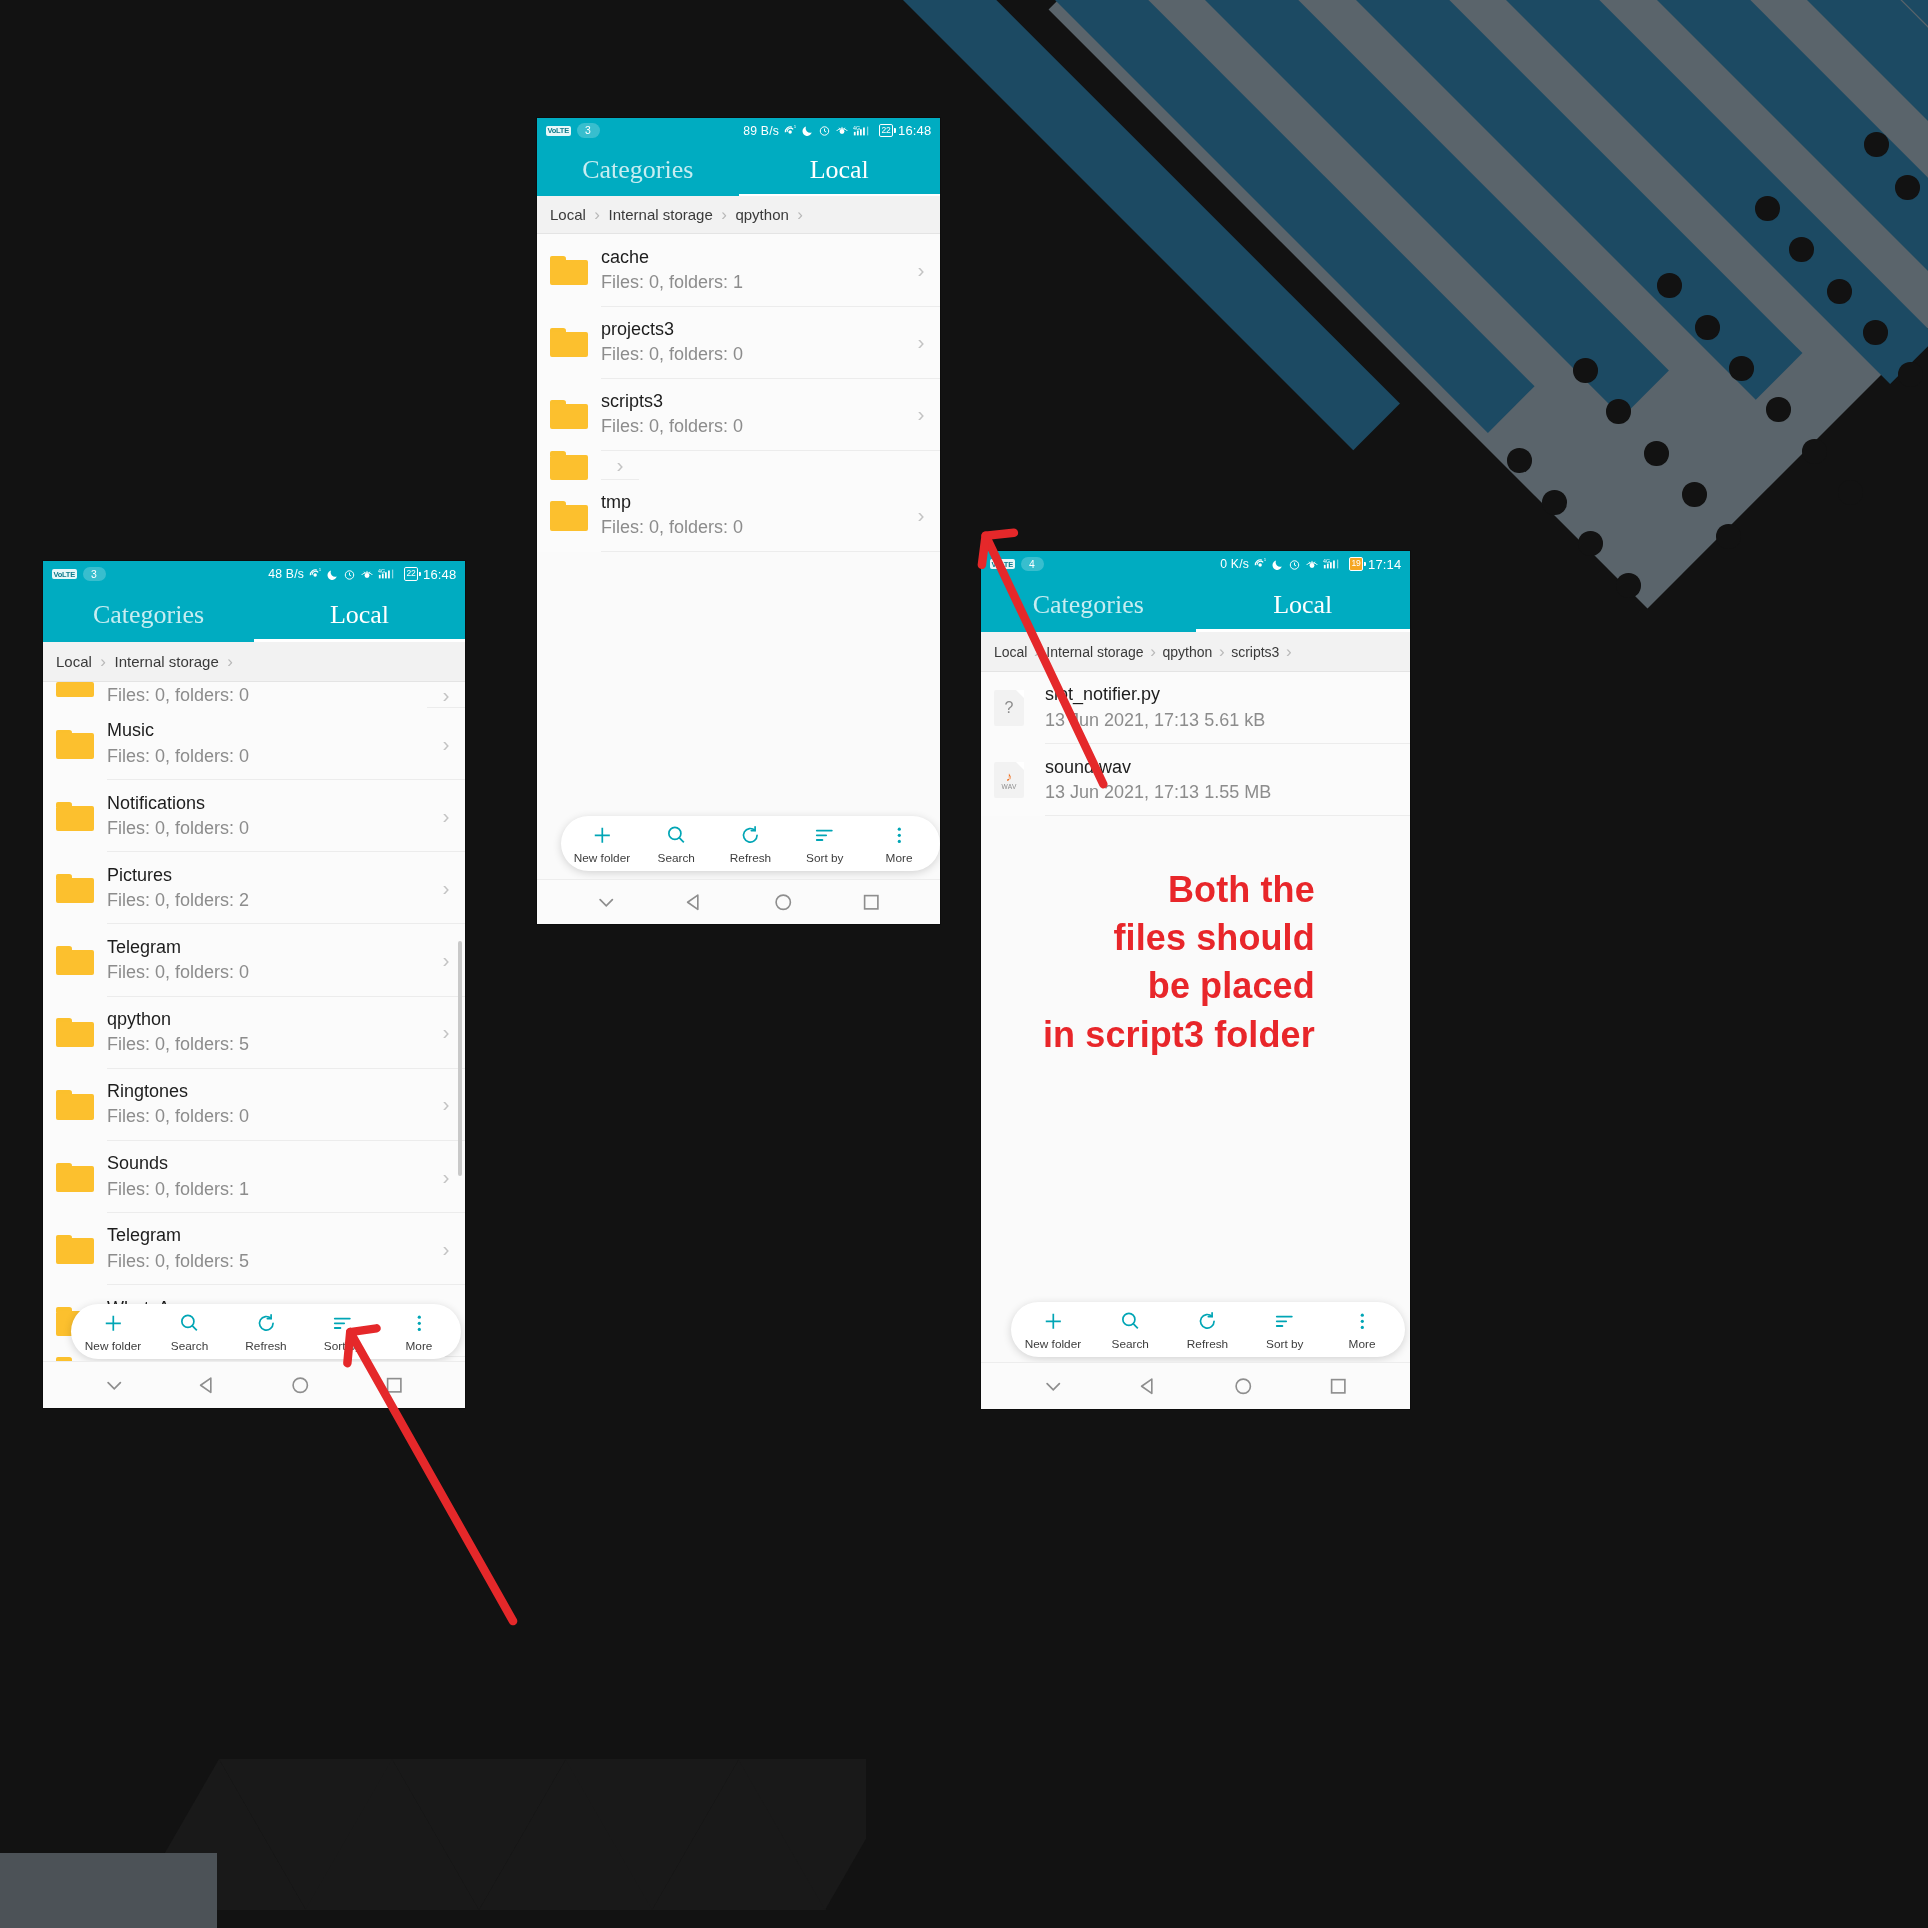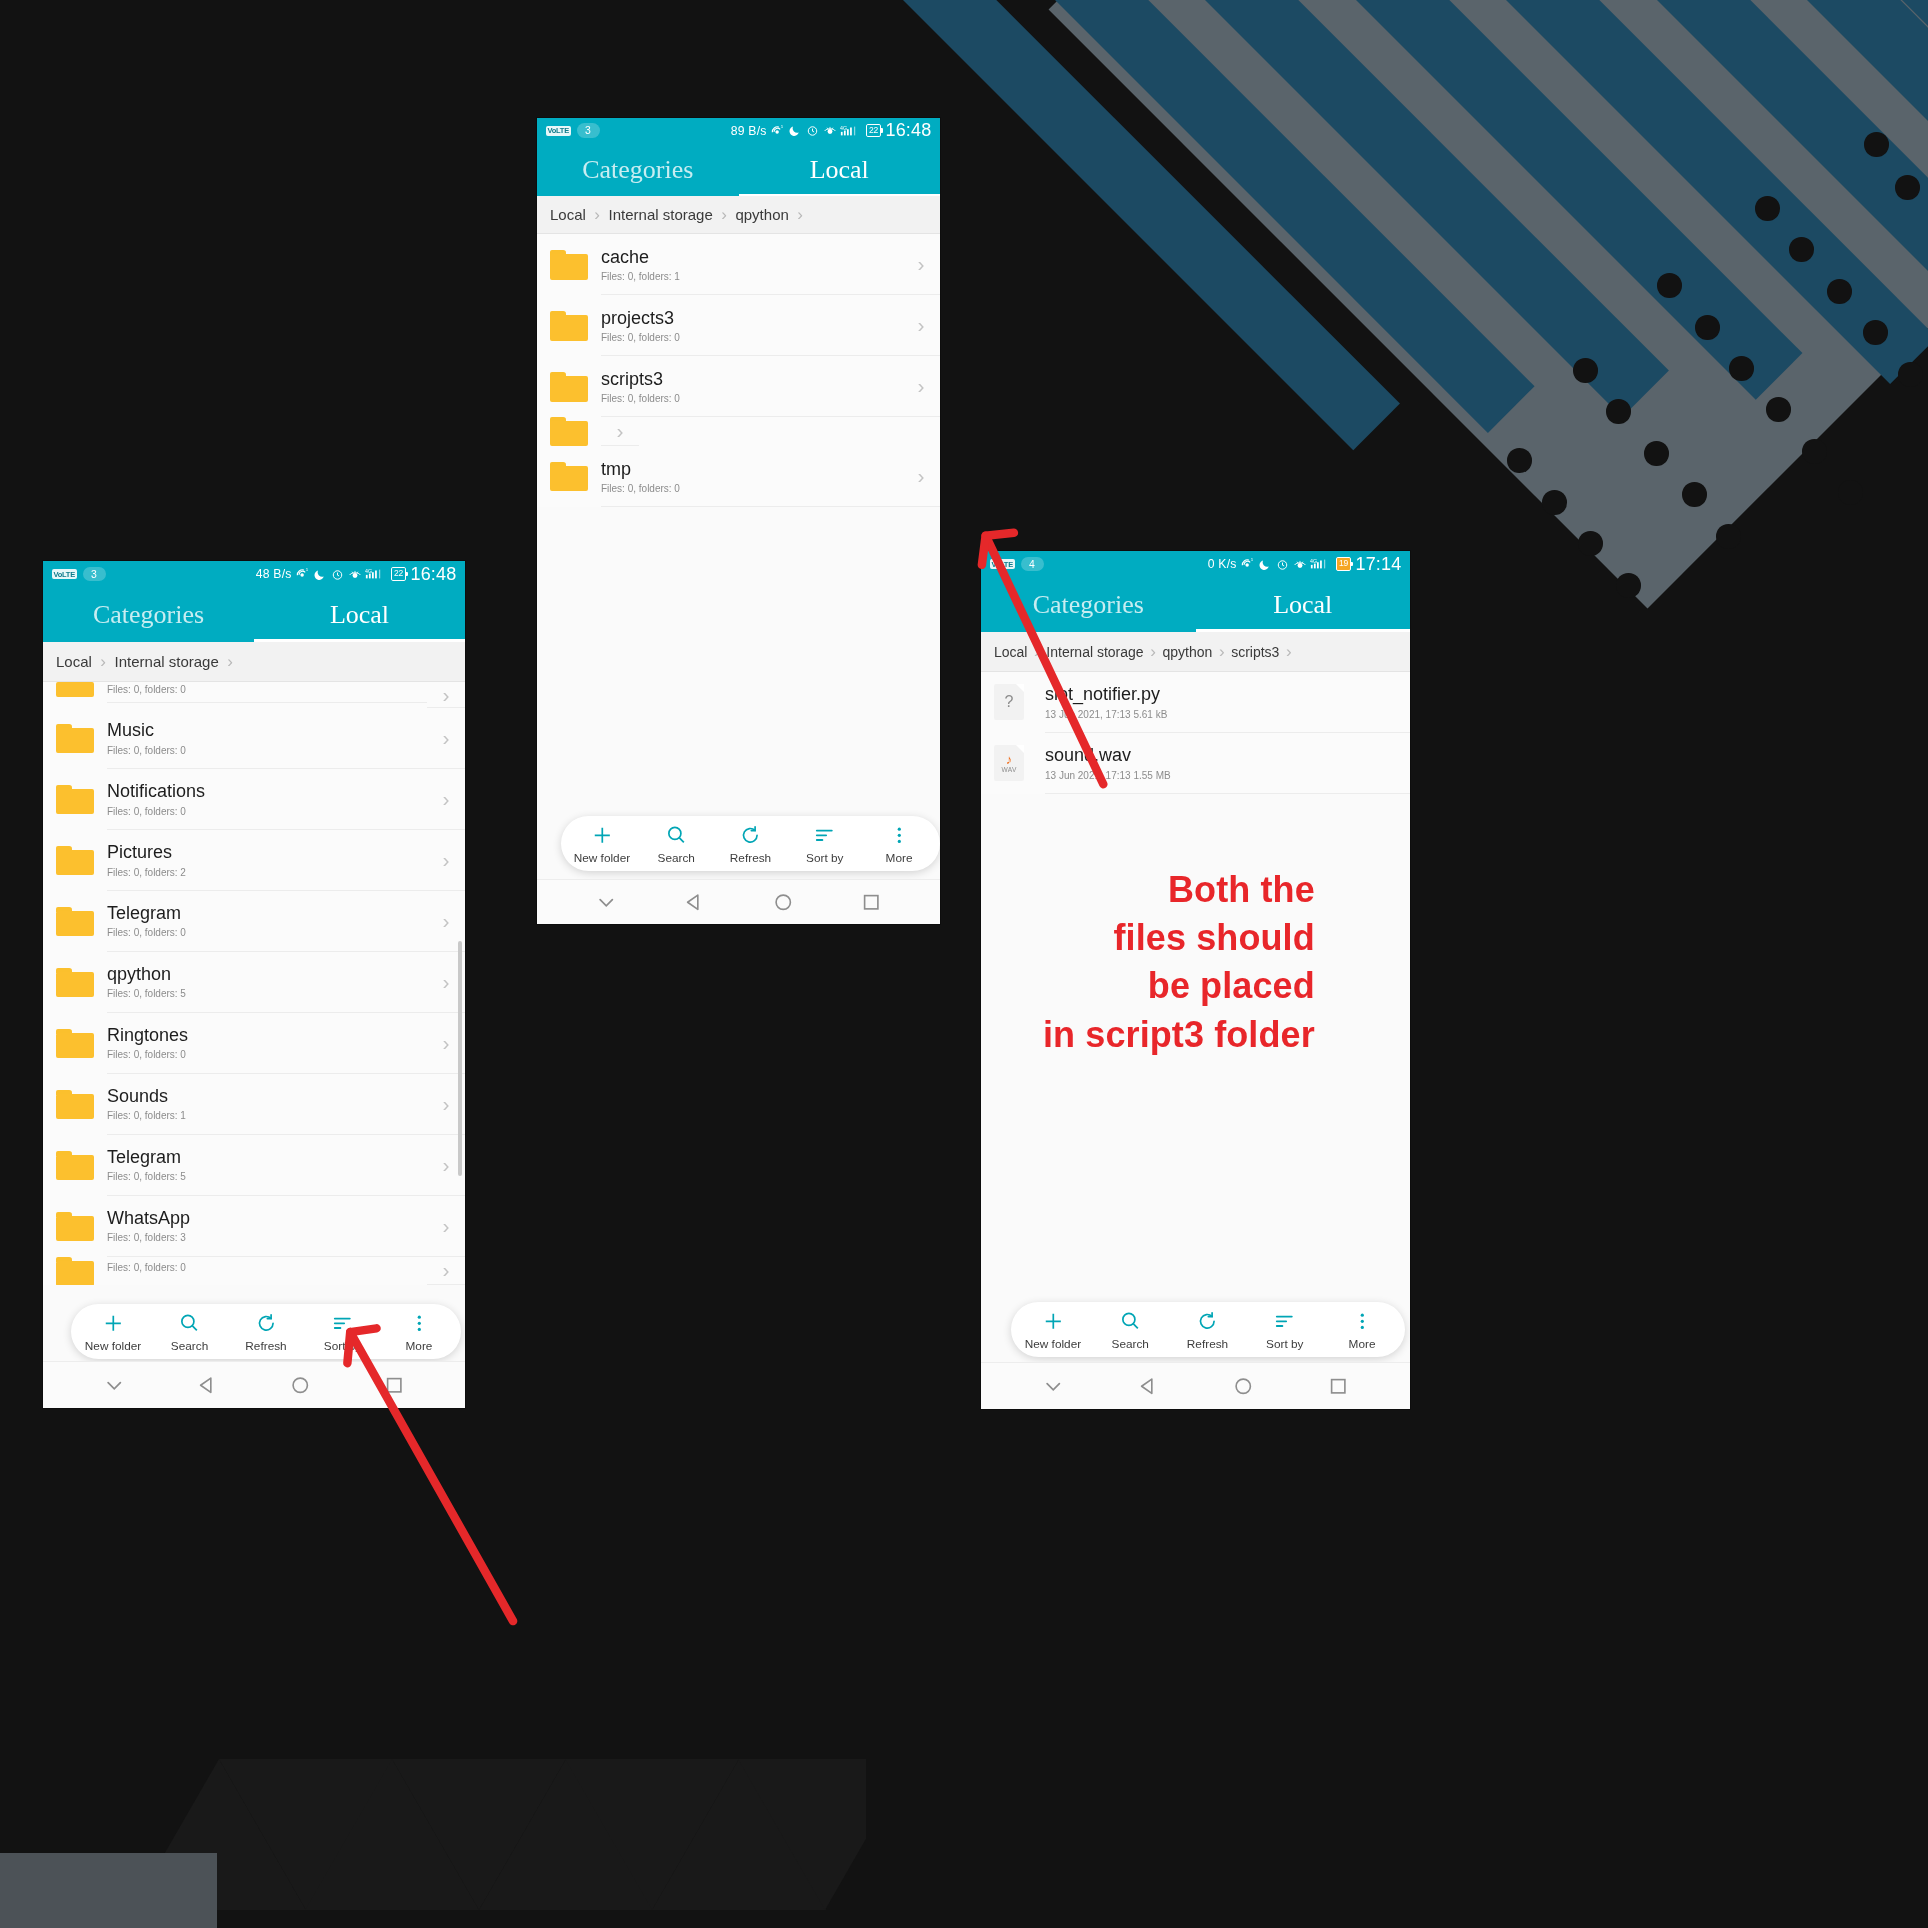--- a/index.html
+++ b/index.html
@@ -130,21 +130,21 @@
   }
   .batt::after {
     content: "";
     position: absolute;
     right: -3.3px; top: 3.3px;
     width: 1.9px; height: 4.7px;
     background: #ffffff;
     border-radius: 0 0.9px 0.9px 0;
   }
   .batt.low { background: #f5a623; color: #fff; }
-  .sb-time { font-size: 18px; }
+  .sb-time { font-size: 13px; }
 
   
   .tabbar {
     background: #00acc1;
     display: flex;
     position: relative;
   }
   #phone-left   .tabbar { height: 55px; }
   #phone-middle .tabbar { height: 53px; }
   #phone-right  .tabbar { height: 55px; }
@@ -270,21 +270,21 @@
   }
   .row:last-child .row-txt { }
   .row-title {
     font-size: 18px;
     color: #1d1d1d;
     line-height: 1.35;
     white-space: nowrap;
     overflow: hidden;
   }
   .row-sub {
-    font-size: 10px;
+    font-size: 18px;
     color: #8c8c8c;
     line-height: 1.4;
     margin-top: 0.9px;
     white-space: nowrap;
   }
   .row-chev {
     width: 38px;
     flex: 0 0 38px;
     display: flex;
     align-items: center;

